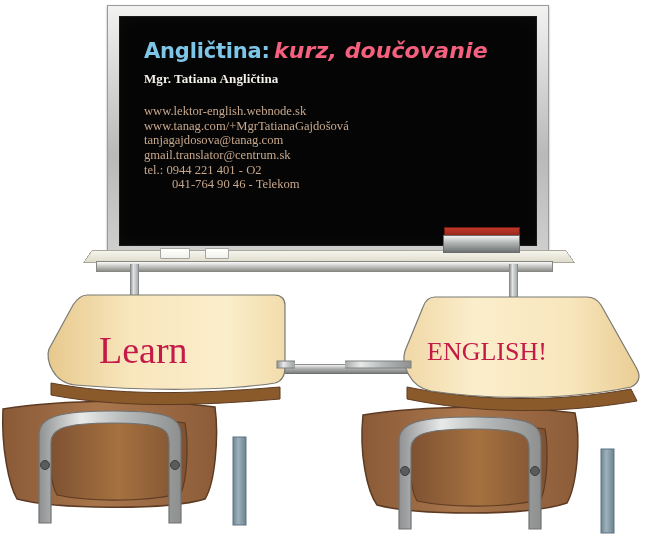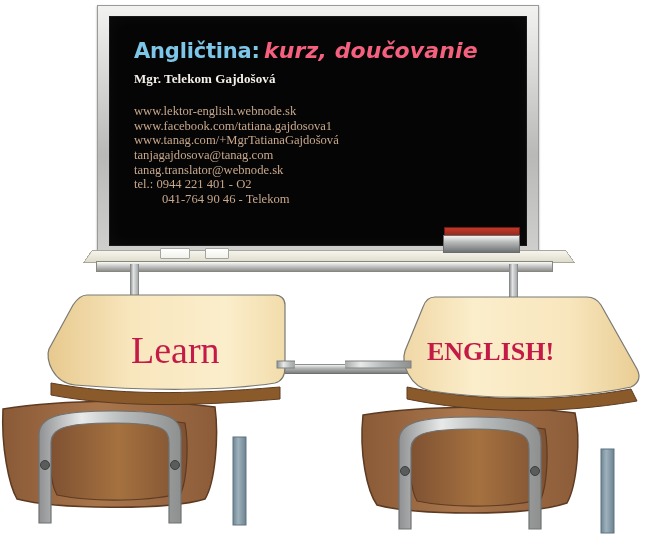--- a/index.html
+++ b/index.html
@@ -3,21 +3,21 @@
 <meta charset="utf-8">
 <style>
   html,body{margin:0;padding:0;background:#ffffff;}
   body{width:650px;height:549px;position:relative;overflow:hidden;
        font-family:"Liberation Sans",sans-serif;}
 
   #scene{position:absolute;left:0;top:0;width:650px;height:549px;}
 
   
   #board-frame{
-    position:absolute;left:97px;top:5px;width:440px;height:248px;
+    position:absolute;left:107px;top:5px;width:440px;height:248px;
     background:linear-gradient(180deg,#f2f2f0 0%,#d8d8d6 28%,#b9b9b7 60%,#cfcfcd 100%);
     border:1px solid #9a9a98;
     box-shadow:0 1px 2px rgba(0,0,0,.35);
   }
   #board-surface{
     position:absolute;left:11px;top:10px;width:416px;height:228px;
     background:#050505;
     border:1px solid #1a1a1a;
     box-shadow:inset 0 0 18px rgba(255,255,255,.035);
     overflow:hidden;
@@ -86,21 +86,21 @@
     position:absolute;width:7px;
     background:linear-gradient(90deg,#9a9c9e 0%,#e2e4e4 35%,#a8abab 100%);
     border-left:1px solid #87898a;border-right:1px solid #87898a;
   }
   #board-leg-left{left:130px;top:264px;height:52px;}
   #board-leg-right{left:509px;top:264px;height:58px;}
 
   
   .desk{position:absolute;width:300px;height:262px;}
   #desk-left{left:-5px;top:287px;}
-  #desk-right{left:345px;top:287px;font-weight:bold;}
+  #desk-right{left:345px;top:287px;}
 
   .desk svg{position:absolute;left:0;top:0;}
 
   .desk-label{
     position:absolute;white-space:nowrap;
     font-family:"Liberation Serif",serif;color:#c41a47;
   }
 
   
   #cross-bar{
@@ -116,28 +116,27 @@
 
   <div id="board-frame">
     <div id="board-surface">
       <div id="board-text">
 
         <p class="title-line">
           <span id="title-main">Angličtina:</span>
           <span id="title-accent">kurz, doučovanie</span>
         </p>
 
-        <p id="author">Mgr. Telekom Gajdošová</p>
+        <p id="author">Mgr. Tatiana Angličtina</p>
 
         <ul id="contact">
             <li>www.lektor-english.webnode.sk</li>
-            <li>www.facebook.com/tatiana.gajdosova1</li>
             <li>www.tanag.com/+MgrTatianaGajdošová</li>
             <li>tanjagajdosova@tanag.com</li>
-            <li>tanag.translator@webnode.sk</li>
+            <li>gmail.translator@centrum.sk</li>
             <li>tel.: 0944 221 401 - O2</li>
             <li class="indent">041-764 90 46 - Telekom</li>
           </ul>
 
       </div>
     </div>
   </div>
 
   <div id="ledge"></div>
   <div id="ledge-front"></div>
@@ -193,21 +192,21 @@
       <circle cx="50" cy="178" r="4.5" fill="#5a5c5c" stroke="#3d3f3f" stroke-width="1"></circle>
       <circle cx="180" cy="178" r="4.5" fill="#5a5c5c" stroke="#3d3f3f" stroke-width="1"></circle>
 
       <path d="M56 96 C120 108 190 108 285 100 L285 112 C190 120 120 120 56 108 Z" fill="#8a5a2b" stroke="#5d3b23" stroke-width="1"></path>
 
       <path d="M92 8 C86 8 82 12 78 18 L54 62 C50 72 58 96 80 98 C150 104 230 104 280 96 C288 94 290 88 290 80 L290 18 C290 12 286 8 280 8 Z" fill="url(#topL)" stroke="#7a7a74" stroke-width="1.2"></path>
 
       <rect x="282" y="74" width="22" height="7" fill="url(#metalL)" stroke="#7e8080" stroke-width="1"></rect>
 
     </svg>
-    <span class="desk-label" style="left:136px;top:41px;font-size:38px;">Learn</span>
+    <span class="desk-label" style="left:104px;top:41px;font-size:38px;">Learn</span>
   </div>
 
   <div class="desk" id="desk-right">
     <svg width="300" height="262" viewBox="0 0 300 262">
       <defs>
         <linearGradient id="topR" x1="0" y1="0" x2="1" y2="0">
           <stop offset="0" stop-color="#f0d7a6"></stop>
           <stop offset="0.3" stop-color="#fbeecb"></stop>
           <stop offset="0.7" stop-color="#f8e6bd"></stop>
           <stop offset="1" stop-color="#e9cd94"></stop>

